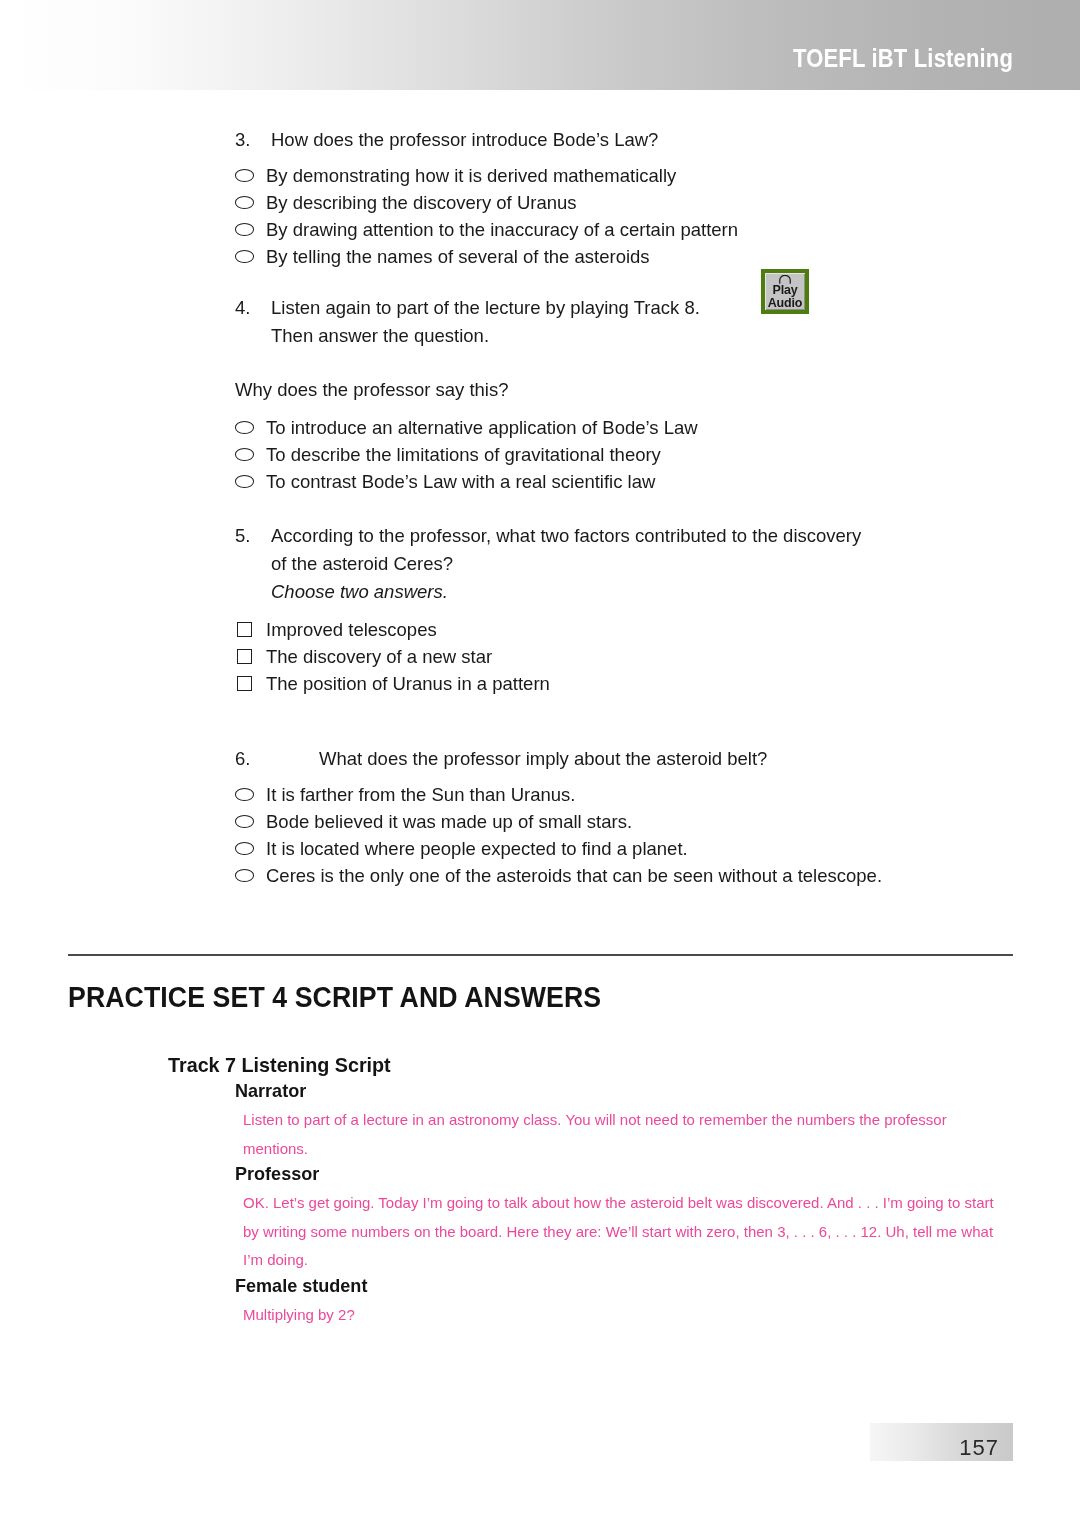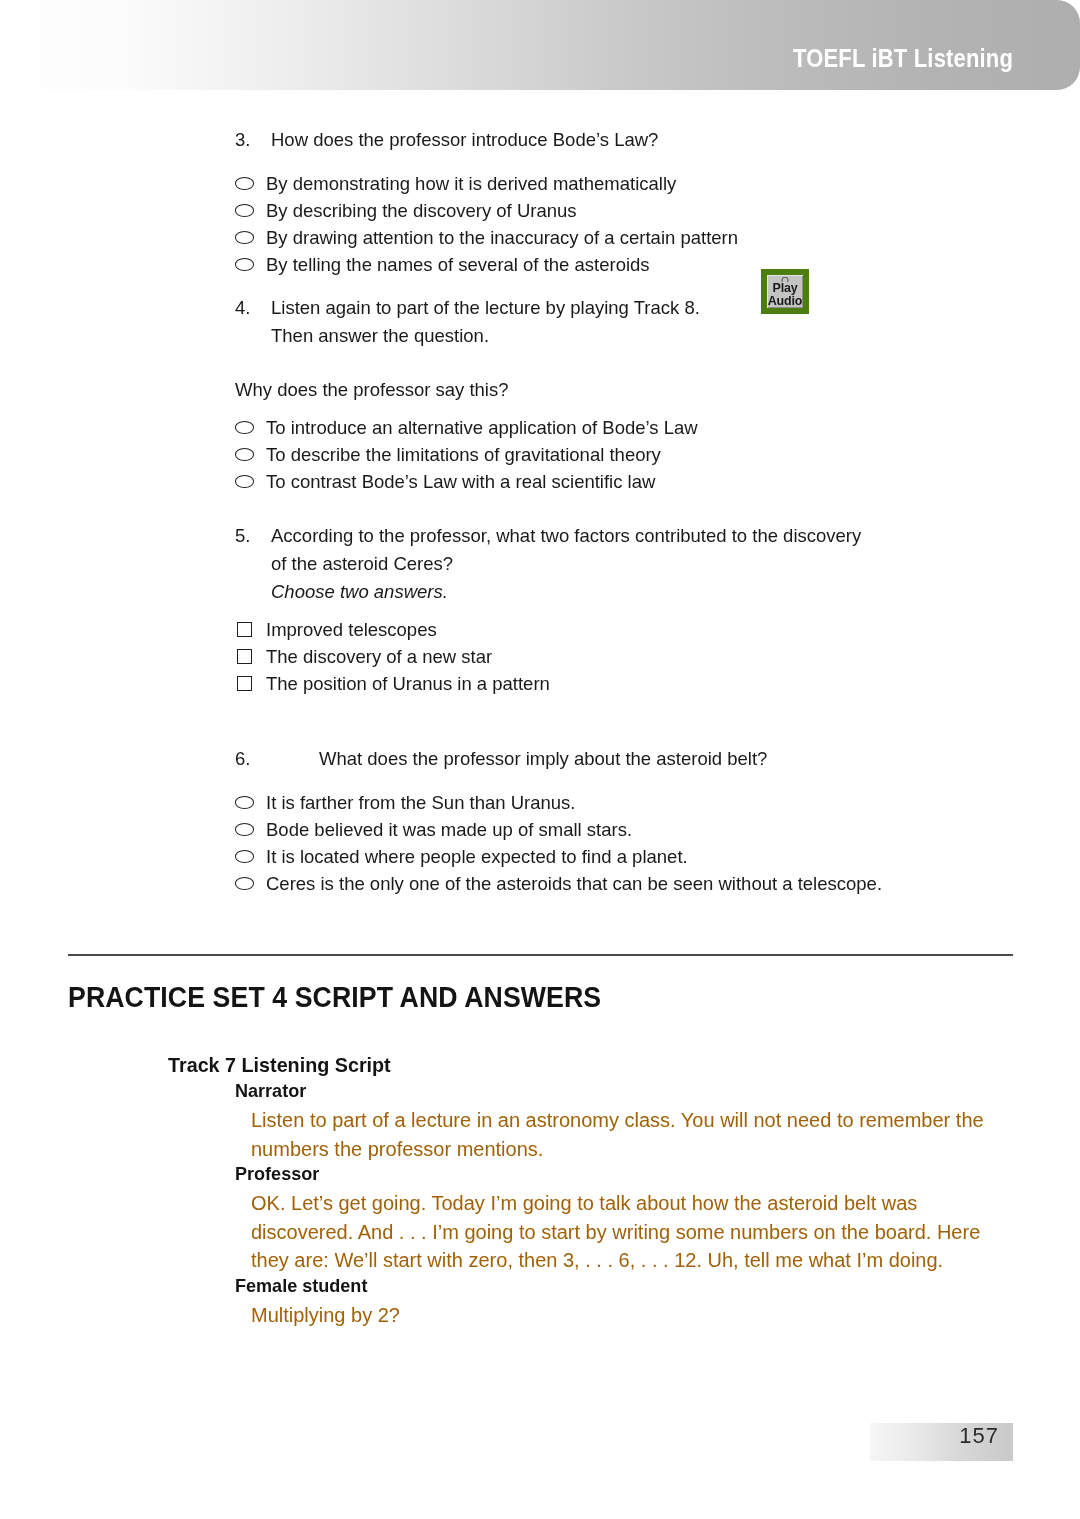--- a/index.html
+++ b/index.html
@@ -26,21 +26,20 @@
     height: 90px;
     background: linear-gradient(to right,
         #ffffff 0%,
         #fbfbfb 12%,
         #ededed 27%,
         #dcdcdc 42%,
         #c9c9c9 58%,
         #bcbcbc 72%,
         #b3b3b3 86%,
         #aeaeae 100%);
-    border-radius: 23px;
   }
   .header-title {
     position: absolute;
     right: 67px;
     top: 58px;
     transform: translateY(-50%);
     color: #ffffff;
     font-family: "Liberation Sans Narrow", "Liberation Sans", sans-serif;
     font-weight: bold;
     font-size: 25px;
@@ -82,21 +81,21 @@
     font-style: italic;
     font-size: 18.5px;
     line-height: 28px;
   }
   .plainq {
     font-size: 18.5px;
     line-height: 28px;
   }
 
   
-  .options { margin-top: 16px; }
+  .options { margin-top: 8px; }
   .opt {
     display: flex;
     align-items: flex-start;
     line-height: 27px;
     padding: 0 0 0 0;
   }
   .opt-label {
     font-size: 18.5px;
     line-height: 27px;
     color: #1a1a1a;
@@ -120,21 +119,21 @@
     background: #fff;
     box-sizing: border-box;
   }
 
   
   .play-audio {
     position: absolute;
     width: 48px;
     height: 45px;
     background: #c4c4c4;
-    border: 6px solid #4d7c0f;
+    border: 4px solid #4d7c0f;
     box-shadow: inset 1px 1px 0 #e4e4e4, inset -1px -1px 0 #8f8f8f;
     box-sizing: border-box;
     display: flex;
     flex-direction: column;
     align-items: center;
     justify-content: flex-start;
     padding-top: 2px;
   }
   .play-audio .hp {
     width: 18px;
@@ -191,38 +190,38 @@
   .speaker {
     font-family: "Liberation Sans Narrow", "Liberation Sans", sans-serif;
     font-weight: bold;
     font-size: 19px;
     color: #141414;
     margin: 0 0 4px 0;
     transform: scaleX(0.95);
     transform-origin: left center;
   }
   .para {
-    font-size: 20px;
+    font-size: 15px;
     line-height: 28.5px;
-    margin: 0 0 26px 16px;
-    color: #a16207;
+    margin: 0 0 26px 8px;
+    color: #ec4899;
   }
   .para:last-child { margin-bottom: 0; }
   .speaker-block { margin-bottom: 0; }
 
   
   .page-footer {
     position: absolute;
     left: 870px;
     top: 1423px;
     width: 143px;
     height: 38px;
     background: linear-gradient(to right, #f6f6f6 0%, #eaeaea 30%, #d8d8d8 62%, #c9c9c9 100%);
     display: flex;
-    align-items: flex-start;
+    align-items: flex-end;
     justify-content: flex-end;
   }
   .page-footer .pnum {
     font-size: 22px;
     color: #2a2a2a;
     letter-spacing: 1px;
     padding-right: 14px;
   }
 </style>
 </head>

